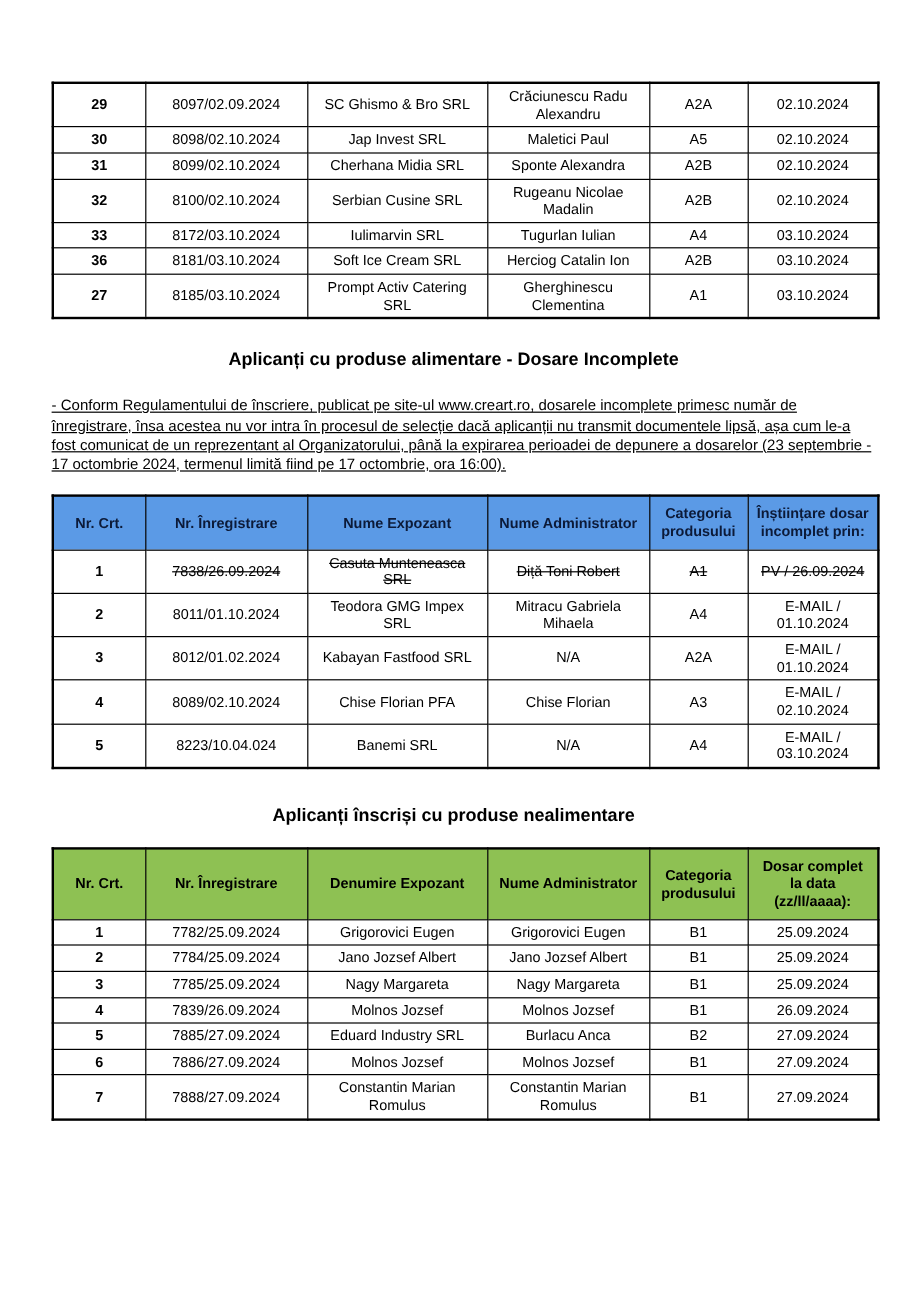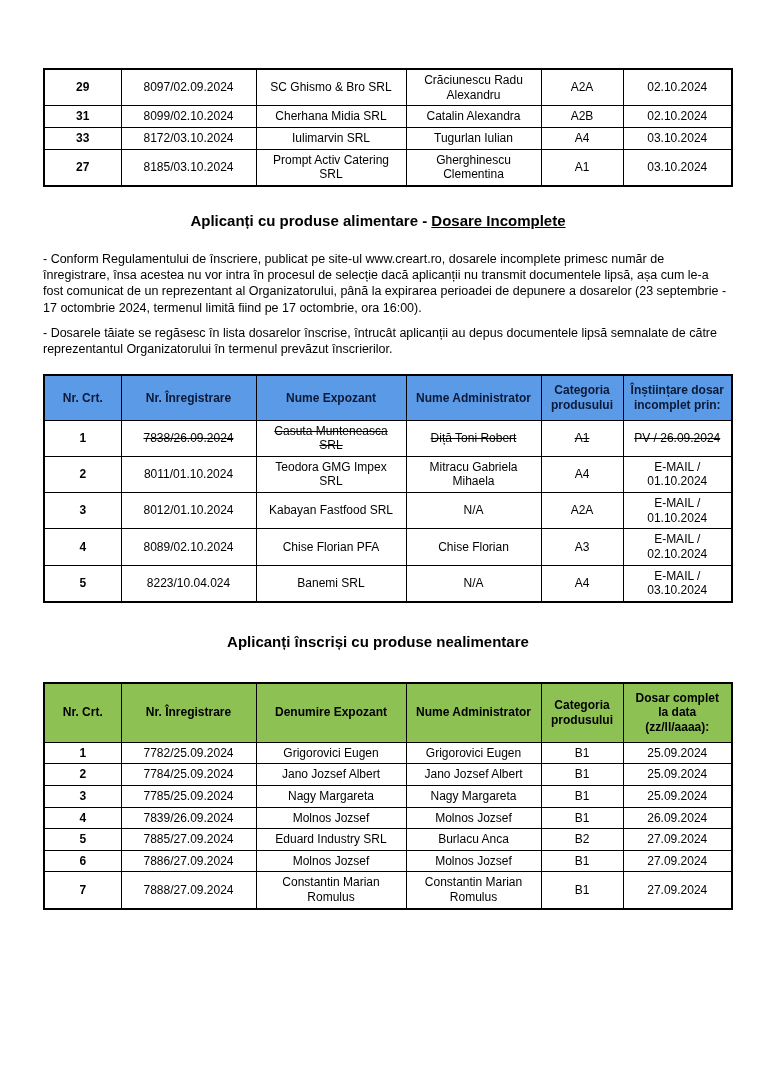--- a/index.html
+++ b/index.html
@@ -53,31 +53,31 @@
   }
   tr.struck td:not(:first-child) { text-decoration: line-through; }
 
   .section-title {
     font-size: 15px;
     font-weight: bold;
     text-align: center;
     margin-top: 25px;
     margin-bottom: 22px;
   }
-  .section-title .underlined { text-decoration: underline; }
+  .section-title .underlined { }
 
   .note {
     font-size: 12.5px;
     line-height: 1.3;
     margin-bottom: 9px;
     width: 688px;
   }
-  .notes { margin-bottom: 16px; }
+  .notes { margin-bottom: 16px; text-decoration: underline; }
   .table-gap-top { margin-top: 17px; }
-  .title2 { margin-top: 30px; margin-bottom: 32px; }
+  .title2 { margin-top: 30px; margin-bottom: 18px; }
 </style>
 </head>
 <body>
 
 <div class="page">
 
   <table class="doc-table">
     <colgroup>
       <col class="c1">
         <col class="c2">
@@ -89,53 +89,76 @@
     <tbody>
         <tr>
           <td>29</td>
           <td>8097/02.09.2024</td>
           <td>SC Ghismo &amp; Bro SRL</td>
           <td>Crăciunescu Radu Alexandru</td>
           <td>A2A</td>
           <td>02.10.2024</td>
         </tr>
         <tr>
+          <td>30</td>
+          <td>8098/02.10.2024</td>
+          <td>Jap Invest SRL</td>
+          <td>Maletici Paul</td>
+          <td>A5</td>
+          <td>02.10.2024</td>
+        </tr>
+        <tr>
           <td>31</td>
           <td>8099/02.10.2024</td>
           <td>Cherhana Midia SRL</td>
-          <td>Catalin Alexandra</td>
+          <td>Sponte Alexandra</td>
+          <td>A2B</td>
+          <td>02.10.2024</td>
+        </tr>
+        <tr>
+          <td>32</td>
+          <td>8100/02.10.2024</td>
+          <td>Serbian Cusine SRL</td>
+          <td>Rugeanu Nicolae Madalin</td>
           <td>A2B</td>
           <td>02.10.2024</td>
         </tr>
         <tr>
           <td>33</td>
           <td>8172/03.10.2024</td>
           <td>Iulimarvin SRL</td>
           <td>Tugurlan Iulian</td>
           <td>A4</td>
           <td>03.10.2024</td>
         </tr>
         <tr>
+          <td>36</td>
+          <td>8181/03.10.2024</td>
+          <td>Soft Ice Cream SRL</td>
+          <td>Herciog Catalin Ion</td>
+          <td>A2B</td>
+          <td>03.10.2024</td>
+        </tr>
+        <tr>
           <td>27</td>
           <td>8185/03.10.2024</td>
           <td>Prompt Activ Catering SRL</td>
           <td>Gherghinescu Clementina</td>
           <td>A1</td>
           <td>03.10.2024</td>
         </tr>
       </tbody>
   </table>
 
   <div class="section-title">
     <span>Aplicanți cu produse alimentare - </span><span class="underlined">Dosare Incomplete</span>
   </div>
 
   <div class="notes">
     <p class="note">- Conform Regulamentului de înscriere, publicat pe site-ul www.creart.ro, dosarele incomplete primesc număr de înregistrare, însa acestea nu vor intra în procesul de selecție dacă aplicanții nu transmit documentele lipsă, așa cum le-a fost comunicat de un reprezentant al Organizatorului, până la expirarea perioadei de depunere a dosarelor (23 septembrie - 17 octombrie 2024, termenul limită fiind pe 17 octombrie, ora 16:00).</p>
-    <p class="note">- Dosarele tăiate se regăsesc în lista dosarelor înscrise, întrucât aplicanții au depus documentele lipsă semnalate de către reprezentantul Organizatorului în termenul prevăzut înscrierilor.</p>
   </div>
 
   <table class="doc-table header-blue table-gap-top">
     <colgroup>
       <col class="c1">
         <col class="c2">
         <col class="c3">
         <col class="c4">
         <col class="c5">
         <col class="c6">
@@ -162,21 +185,21 @@
         <tr>
           <td>2</td>
           <td>8011/01.10.2024</td>
           <td>Teodora GMG Impex SRL</td>
           <td>Mitracu Gabriela Mihaela</td>
           <td>A4</td>
           <td>E-MAIL / 01.10.2024</td>
         </tr>
         <tr>
           <td>3</td>
-          <td>8012/01.10.2024</td>
+          <td>8012/01.02.2024</td>
           <td>Kabayan Fastfood SRL</td>
           <td>N/A</td>
           <td>A2A</td>
           <td>E-MAIL / 01.10.2024</td>
         </tr>
         <tr>
           <td>4</td>
           <td>8089/02.10.2024</td>
           <td>Chise Florian PFA</td>
           <td>Chise Florian</td>

